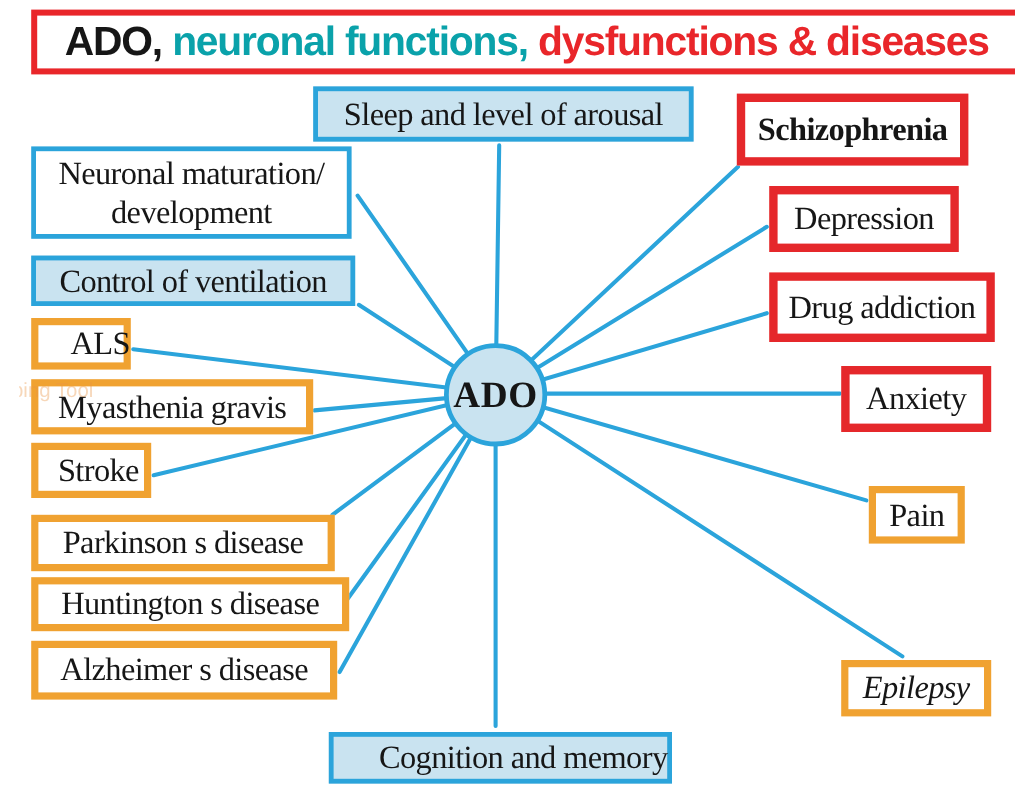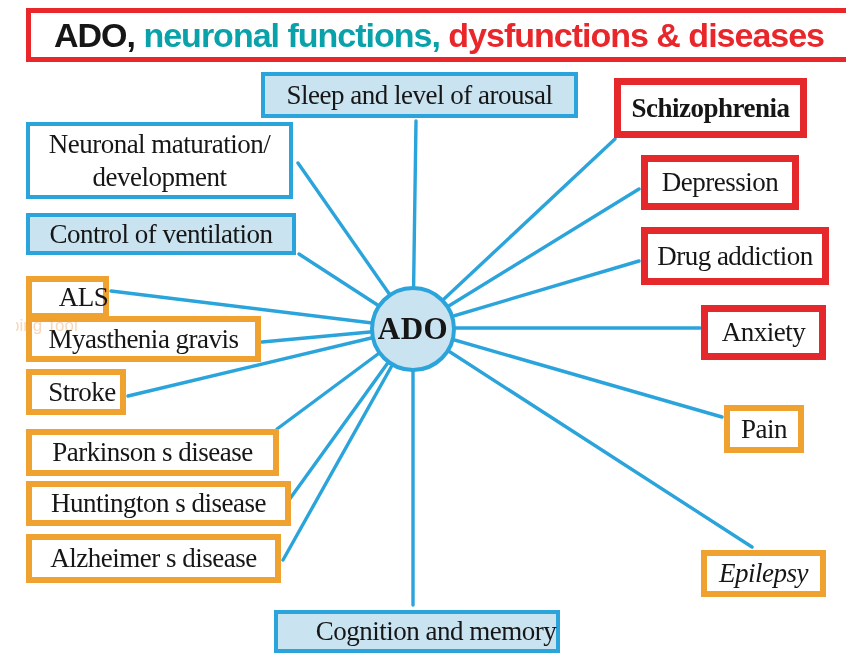--- a/index.html
+++ b/index.html
@@ -85,21 +85,21 @@
 
   <div class="node fn" style="left:10px;top:122px;width:267px;height:77px;">
     <span>Neuronal maturation/</span>
     <span>development</span>
   </div>
 
   <div class="node fn-fill" style="left:10px;top:213px;width:270px;height:42px;">
     <span>Control of ventilation</span>
   </div>
 
-  <div class="node orange" style="left:10px;top:276px;width:83px;height:43px;padding-left:32px;">
+  <div class="node orange" style="left:10px;top:265px;width:83px;height:43px;padding-left:32px;">
     <span>ALS</span>
   </div>
 
   <div class="node orange" style="left:10px;top:316px;width:235px;height:46px;">
     <span>Myasthenia gravis</span>
   </div>
 
   <div class="node orange" style="left:10px;top:369px;width:100px;height:46px;padding-left:12px;">
     <span>Stroke</span>
   </div>

